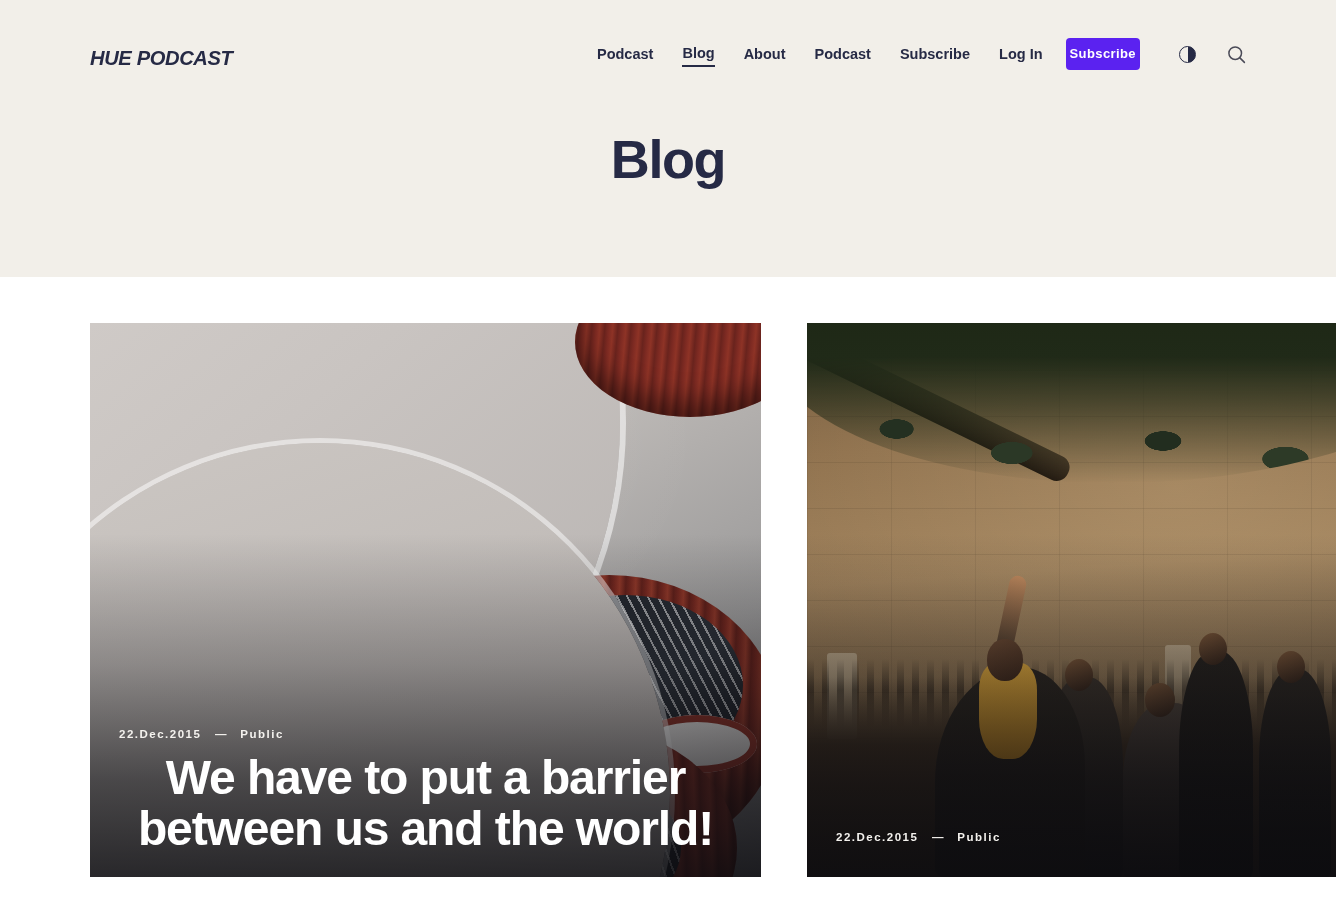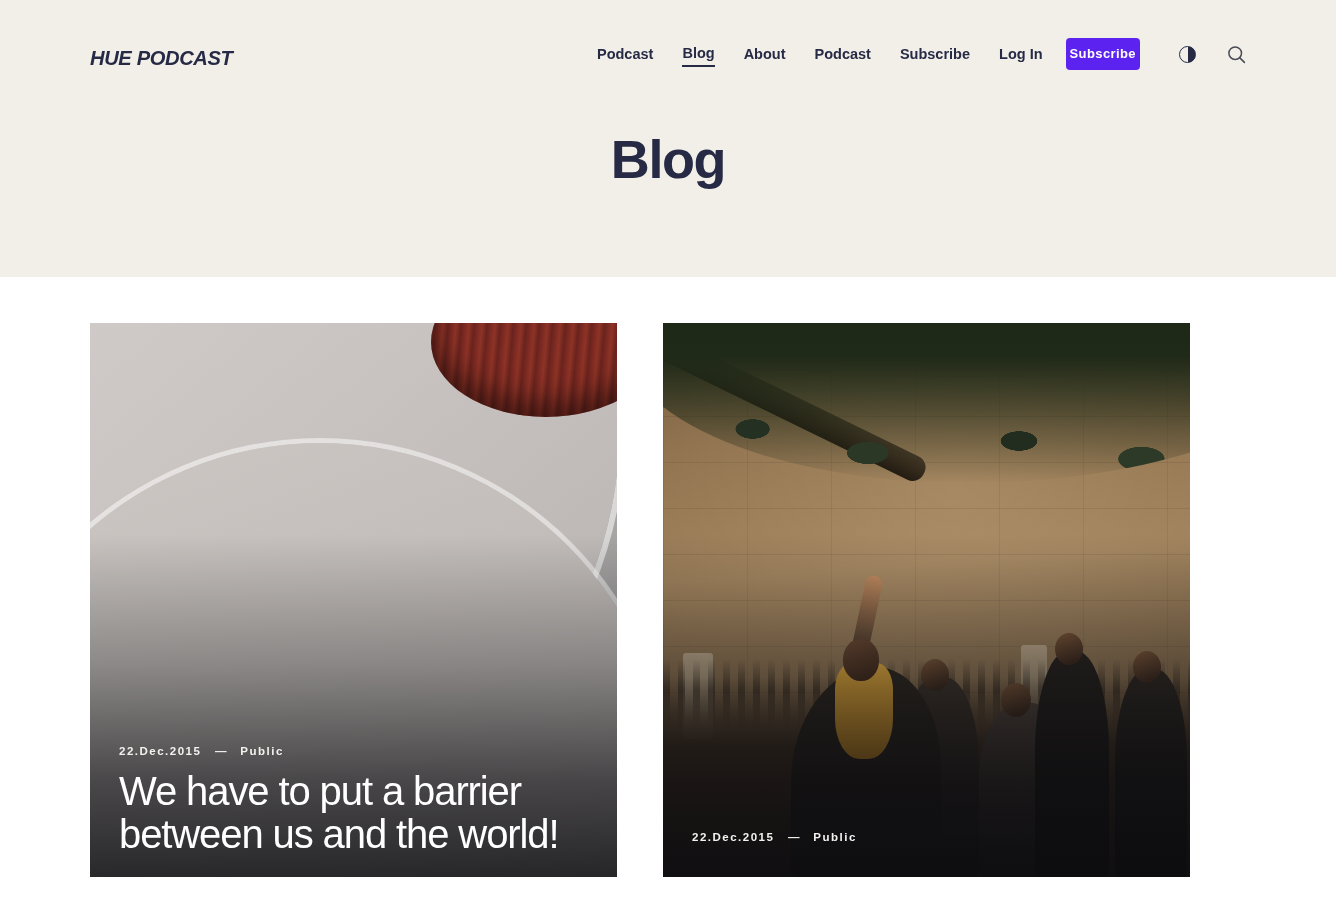--- a/index.html
+++ b/index.html
@@ -122,21 +122,21 @@
 
   
   .cards-region {
     padding: 46px 90px 0 90px;
     display: flex;
     gap: 46px;
   }
 
   .post-card {
     position: relative;
-    width: 527px;
+    width: 671px;
     height: 554px;
     overflow: hidden;
     display: block;
     text-decoration: none;
     cursor: pointer;
     background: #7f1d1d;
     flex: 0 0 auto;
   }
 
   .card-art {
@@ -170,25 +170,26 @@
     margin-bottom: 13px;
     white-space: nowrap;
   }
   .card-meta .dash {
     display: inline-block;
     margin: 0 9px;
     letter-spacing: 0;
   }
 
   .card-title {
-    font-size: 40px;
+    font-size: 48px;
     line-height: 1.06;
-    font-weight: 400;
+    font-weight: 700;
     letter-spacing: -1.1px;
     color: #ffffff;
+    text-align: center;
   }
 
   
   .post-card.card-b .card-body { bottom: 22px; }
   .post-card.card-b .card-meta { margin-bottom: 12px; }
 
   
 
   
   .art-stairs {

